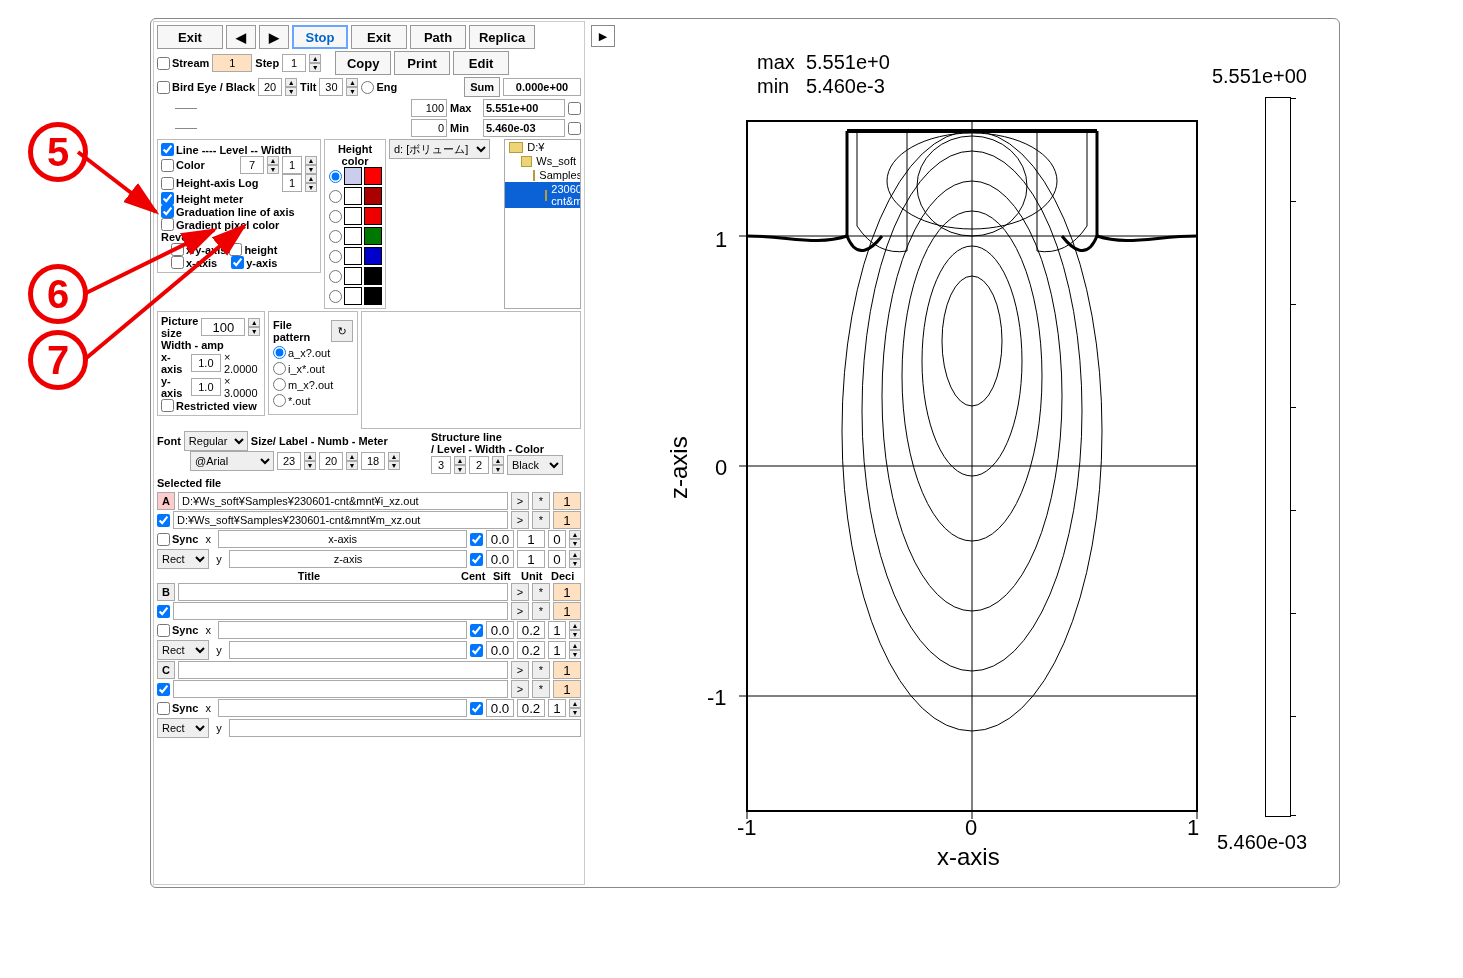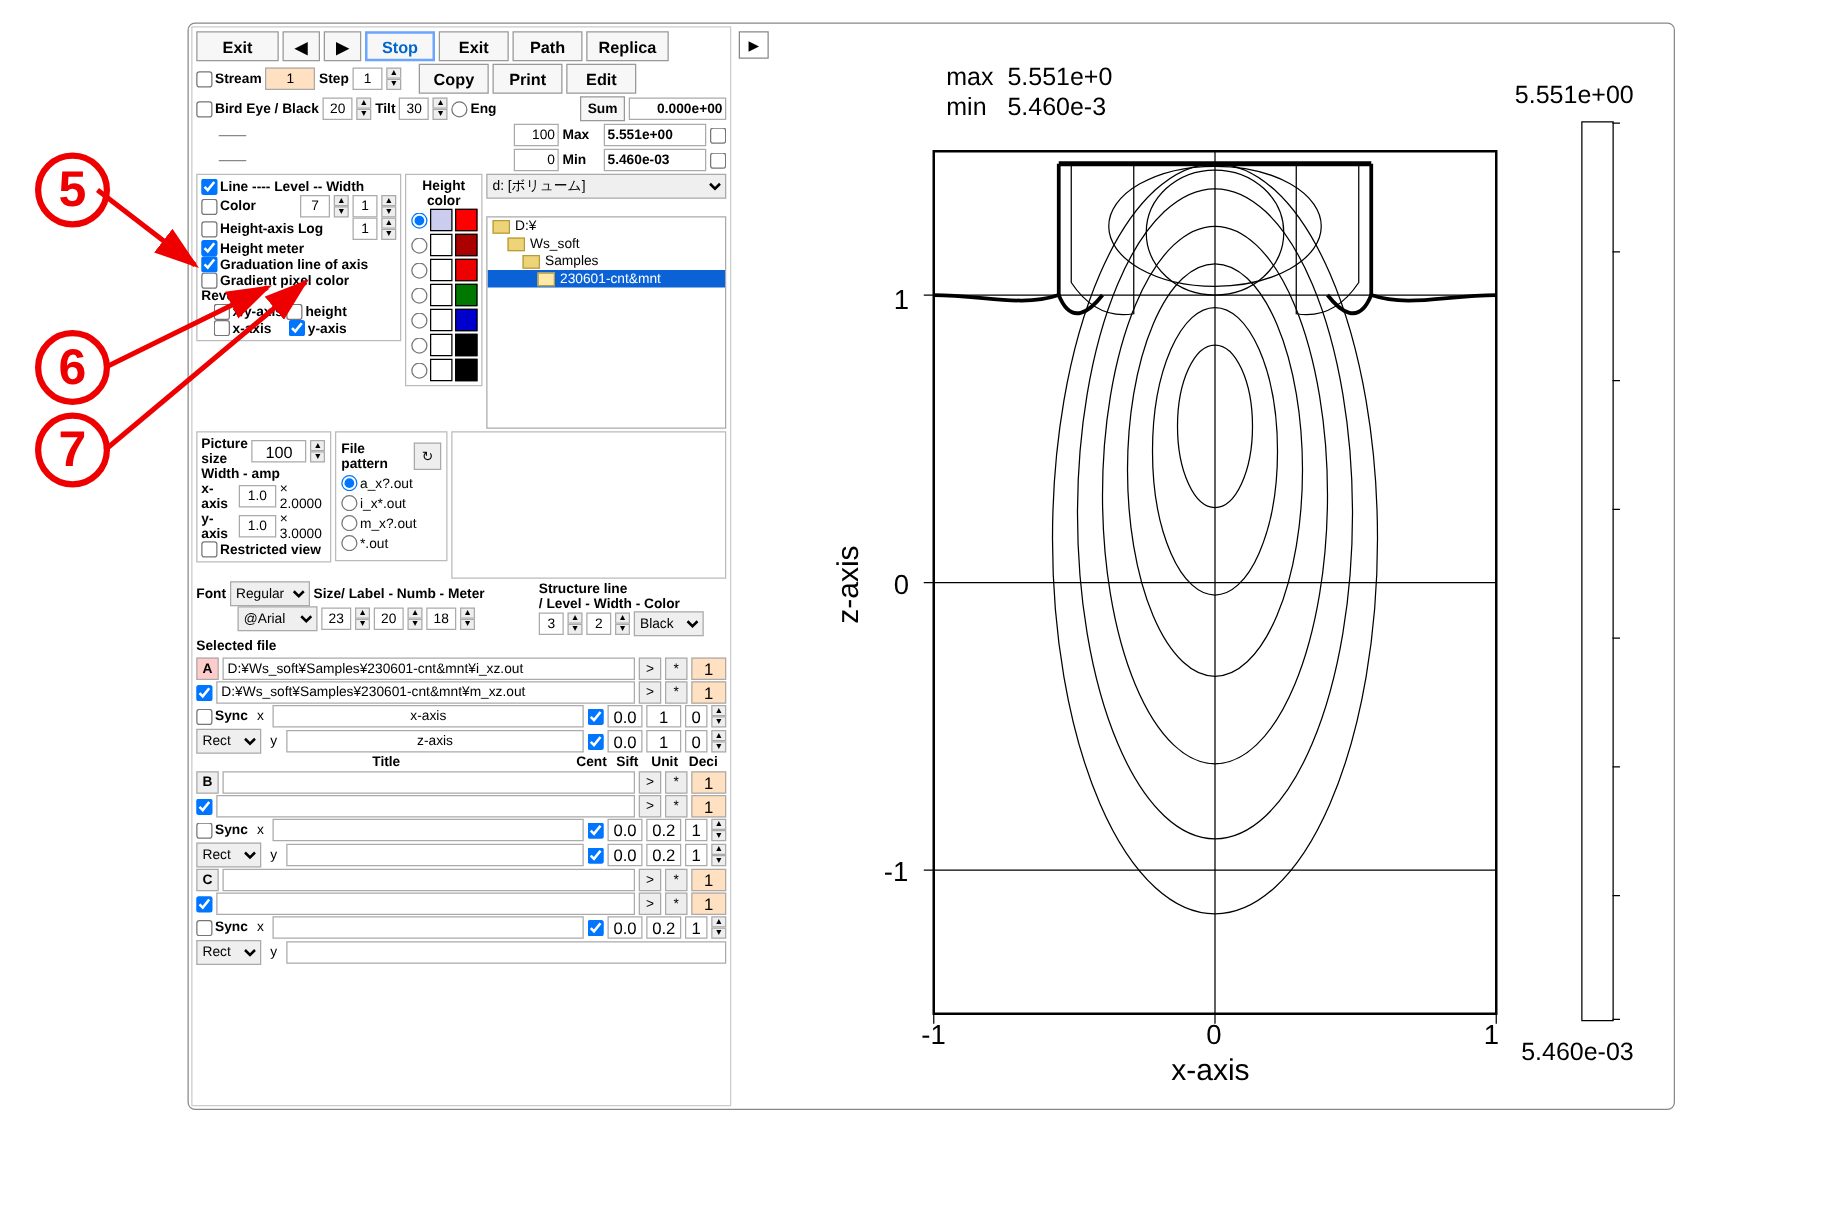--- a/index.html
+++ b/index.html
@@ -147,21 +147,21 @@
         <div class="spin">
             <button>▲</button>
             <button>▼</button>
           </div>
         <label class="ck">
             <input type="radio" name="lang" style="">
             <span class="hl">Eng</span>
           </label>
         <div style="flex:1"></div>
         <div class="btn small">Sum</div>
-        <input type="text" class="num hl" style="width: 78px; text-align: right;" readonly="" value="0.000e+00">
+        <input type="text" class="num hl" style="width: 78px; " readonly="" value="0.000e+00">
       </div>
 
 
       <div class="row">
         <div style="width:22px;border-top:1px solid #888;margin-left:18px"></div>
         <div style="flex:1"></div>
         <input type="text" class="num" style="width: 36px; text-align: right;" value="100">
         <span class="hl" style="width:30px">Max</span>
         <input type="text" class="num hl" style="width: 82px; text-align: left;" value="5.551e+00">
         <input type="checkbox" style="">
@@ -281,21 +281,21 @@
               <div class="swatch" style="background:#fff"></div>
               <div class="swatch" style="background:#000"></div>
             <div class="rb">
                 <input type="radio" name="hc" style="">
               </div>
               <div class="swatch" style="background:#fff"></div>
               <div class="swatch" style="background:#000"></div>
           </div>
         </div>
 
-        <div style="flex:1;display:flex;flex-direction:column;gap:14px">
+        <div style="flex:1;display:flex;gap:14px">
           <select style="width:100%"><option>d: [ボリューム]</option></select>
           <div class="filetree">
             <div class="item">
                 <span class="foldericon"></span>
                 <span>D:¥</span>
               </div>
             <div class="item" style="padding-left:16px">
                 <span class="foldericon"></span>
                 <span>Ws_soft</span>
               </div>
@@ -369,21 +369,21 @@
 
       <div class="row" style="align-items:flex-start">
         <div style="flex:1">
           <div class="row">
             <span class="hl">Font</span>
             <select style="width:64px"><option>Regular</option></select>
             <span class="hl">Size/ Label - Numb - Meter</span>
           </div>
           <div class="row">
             <div style="width:30px"></div>
-            <select style="width:64px"><option>@Arial</option></select>
+            <select style="width:84px"><option>@Arial</option></select>
             <input type="text" class="num" style="width: 24px;" value="23">
               <div class="spin">
                 <button>▲</button>
                 <button>▼</button>
               </div>
             <input type="text" class="num" style="width: 24px;" value="20">
               <div class="spin">
                 <button>▲</button>
                 <button>▼</button>
               </div>

